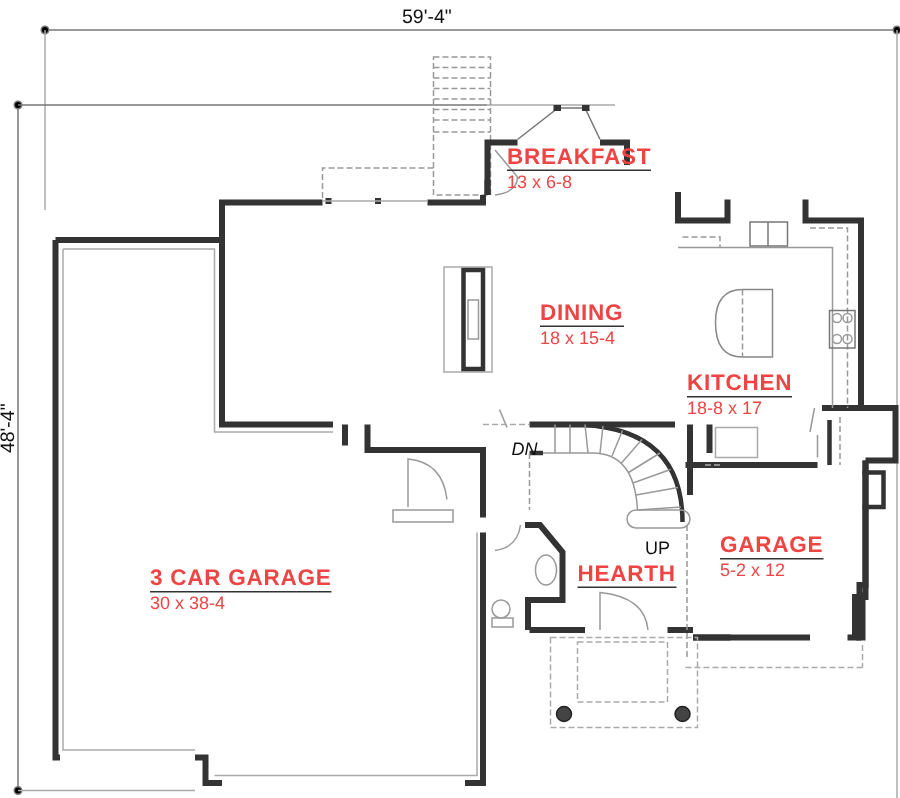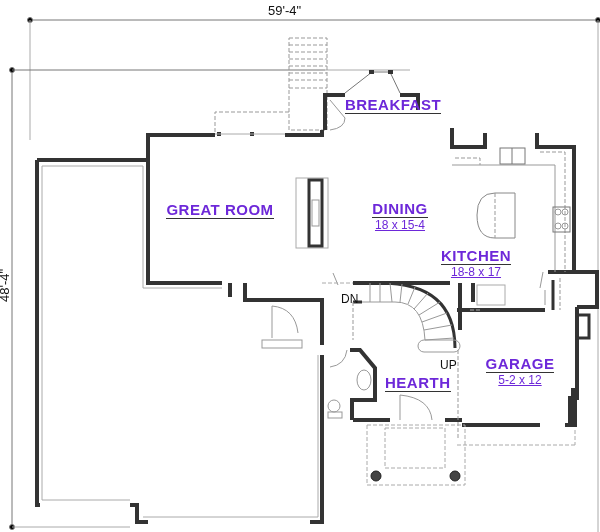--- a/index.html
+++ b/index.html
@@ -1,18 +1,18 @@
 <!DOCTYPE html>
 <html><head>
 <meta charset="utf-8">
 <style>
   html,body{margin:0;padding:0;background:#fff;}
   body{width:600px;height:532px;position:relative;overflow:hidden;font-family:"Liberation Sans",sans-serif;}
   svg{position:absolute;left:0;top:0;}
-  .lbl{position:absolute;text-align:center;color:#6d28d9;line-height:1;text-decoration:underline;}
+  .lbl{position:absolute;text-align:left;color:#ef4444;line-height:1;}
   .room-name{font-weight:bold;font-size:15px;letter-spacing:0.5px;border-bottom:1px solid #333;padding-bottom:1px;display:inline-block;}
   .room-dim{font-size:12px;display:block;margin-top:1px;}
   .dim-text{position:absolute;font-size:13px;color:#111;}
   .small-text{position:absolute;font-size:12px;color:#111;}
 </style>
 </head>
 <body>
 
 <svg width="600" height="532" viewBox="0 0 600 532">
 
@@ -168,36 +168,38 @@
       <line x1="322" y1="283" x2="353" y2="283"></line>
       <line x1="470" y1="310" x2="480" y2="310"></line>
     </g>
 </svg>
 
 <div class="dim-text" style="left:268px;top:3px;">59'-4"</div>
 <div class="dim-text" style="left:-12px;top:278px;transform:rotate(-90deg);">48'-4"</div>
 
 <div class="lbl" style="left:338px;top:97px;width:110px;">
   <span class="room-name">BREAKFAST</span>
+  <span class="room-dim">13 x 6-8</span>
 </div>
 <div class="lbl" style="left:160px;top:202px;width:120px;">
-  <span class="room-name">GREAT ROOM</span>
 </div>
 <div class="lbl" style="left:360px;top:201px;width:80px;">
   <span class="room-name">DINING</span>
   <span class="room-dim">18 x 15-4</span>
 </div>
-<div class="lbl" style="left:436px;top:248px;width:80px;">
+<div class="lbl" style="left:458px;top:248px;width:80px;">
   <span class="room-name">KITCHEN</span>
   <span class="room-dim">18-8 x 17</span>
 </div>
 <div class="lbl" style="left:100px;top:378px;width:140px;">
+  <span class="room-name">3 CAR GARAGE</span>
+  <span class="room-dim">30 x 38-4</span>
 </div>
 <div class="lbl" style="left:385px;top:375px;width:60px;">
   <span class="room-name">HEARTH</span>
 </div>
 <div class="lbl" style="left:480px;top:356px;width:80px;">
   <span class="room-name">GARAGE</span>
   <span class="room-dim">5-2 x 12</span>
 </div>
 
-<div class="small-text" style="left:341px;top:292px;">DN</div>
-<div class="small-text" style="left:440px;top:358px;">UP</div>
+<div class="small-text" style="left:341px;top:292px;font-style:italic;">DN</div>
+<div class="small-text" style="left:430px;top:358px;">UP</div>
 
 </body></html>

